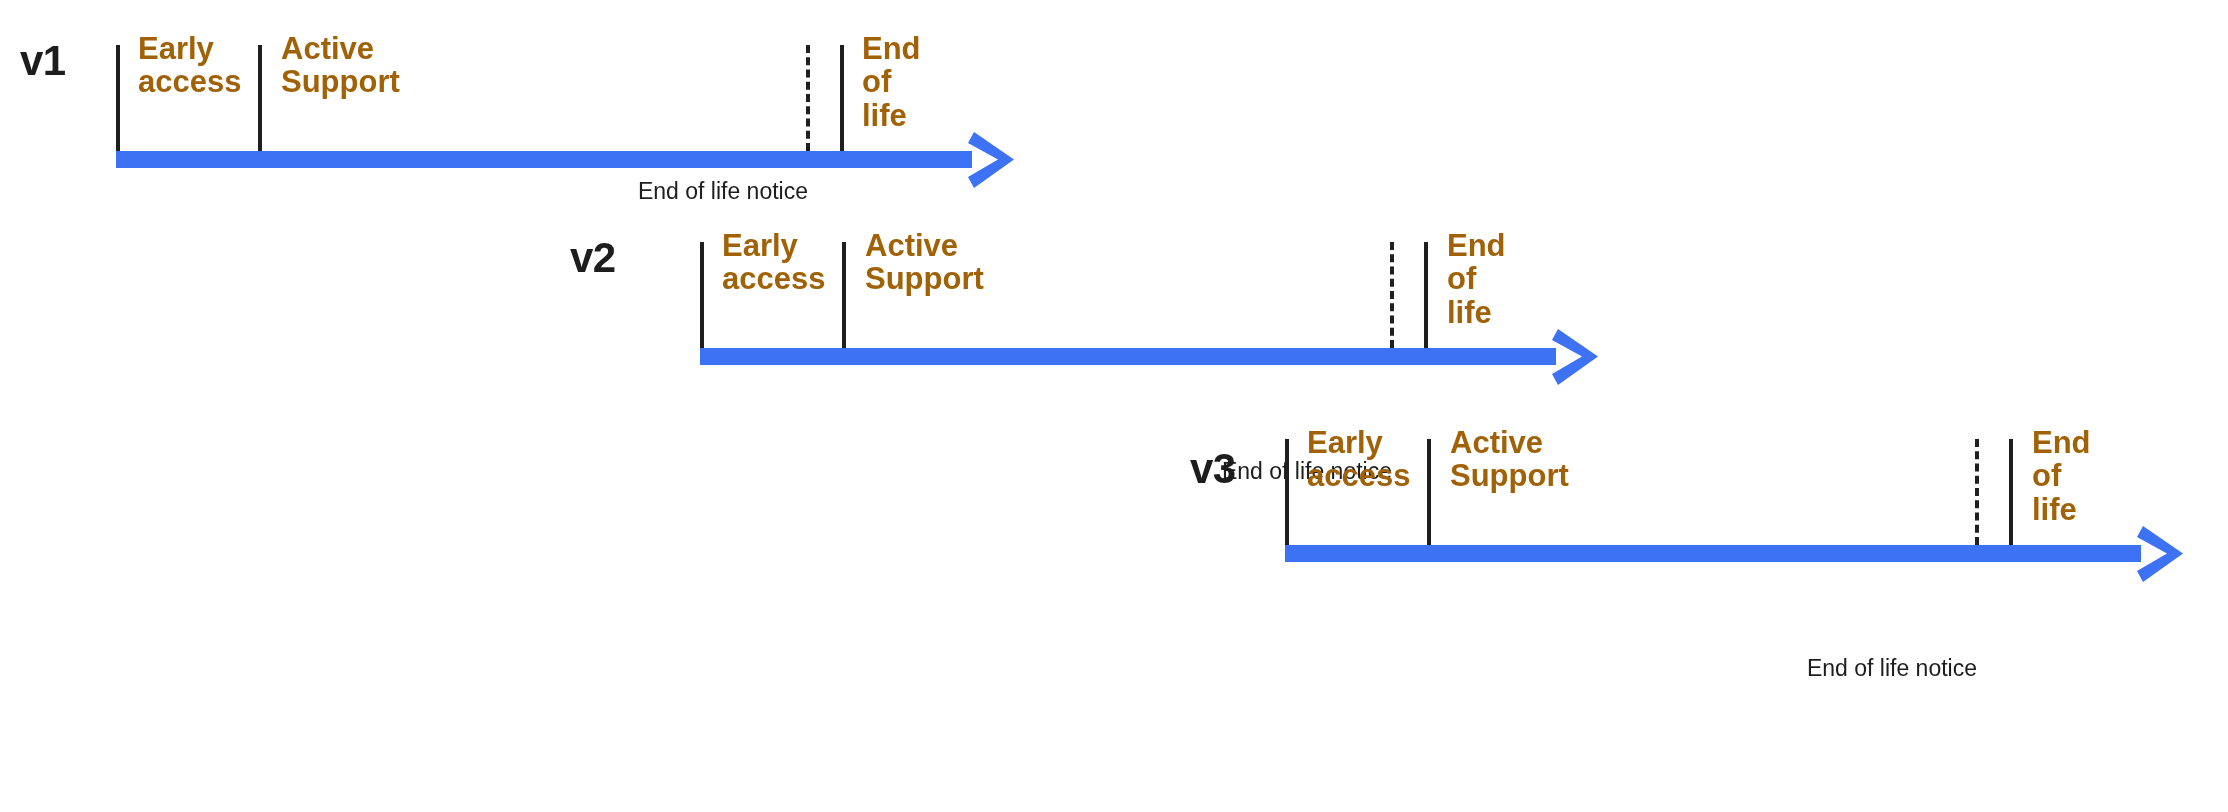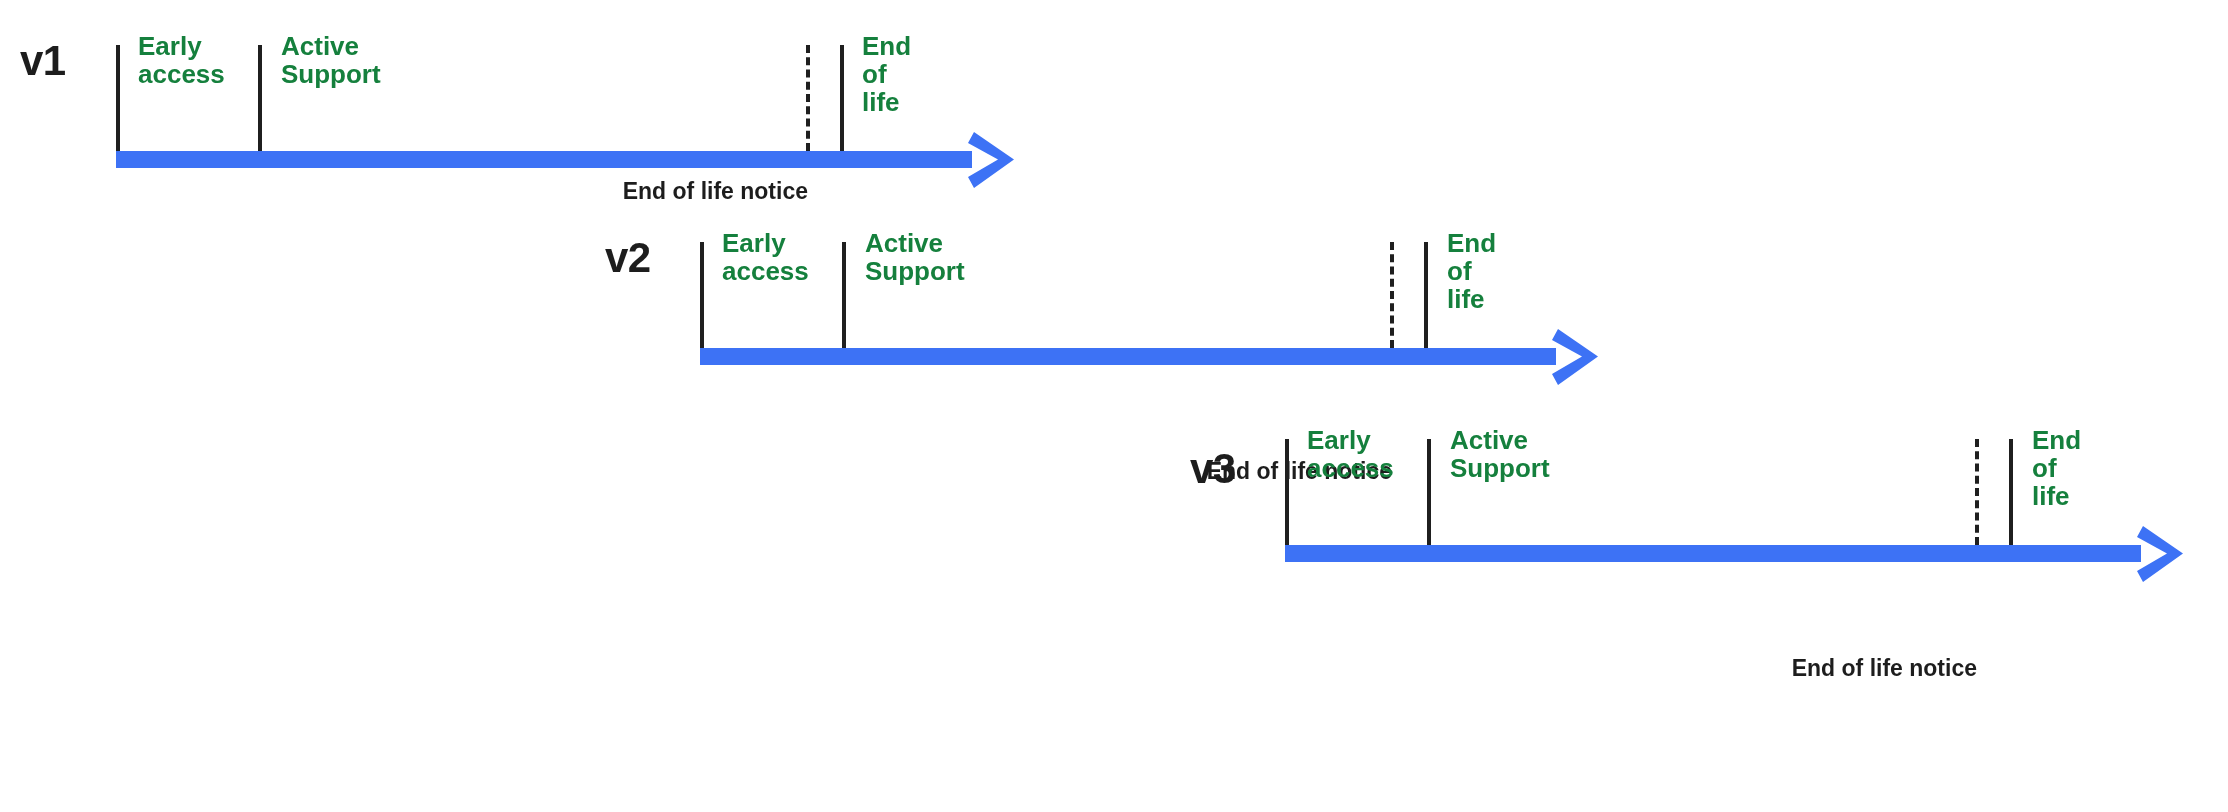--- a/index.html
+++ b/index.html
@@ -43,40 +43,40 @@
   }
   .divider-dashed {
     position: absolute;
     width: 0;
     border-left: 4px dashed #1f1f1f;
     background: none;
   }
   
   .phase-label {
     position: absolute;
-    font-size: 26px;
+    font-size: 31px;
     font-weight: bold;
     line-height: 1.08;
-    color: #15803d;
+    color: #a16207;
     white-space: pre-line;
   }
   
   .bar {
     position: absolute;
     height: 17px;
     background: #3d72f5;
   }
   .arrow-head {
     position: absolute;
     overflow: visible;
   }
   .notice-label {
     position: absolute;
     font-size: 23px;
-    font-weight: bold;
+    font-weight: normal;
     color: #1d1d1d;
     white-space: nowrap;
     text-align: right;
   }
 </style>
 </head>
 <body>
 
 <div id="diagram">
     <div class="track">
@@ -89,21 +89,21 @@
       <div class="divider" style="left: 840px; top: 45px; height: 106px;"></div>
       <div class="phase-label" style="left: 862px; top: 32px;">End of life</div>
       <div class="divider-dashed" style="left: 806px; top: 45px; height: 106px;"></div>
       <div class="bar" style="left: 116px; top: 151px; width: 856px; background: rgb(61, 114, 245);"></div>
       <div class="arrow-head" style="left: 968px; top: 129.5px; width: 48px; height: 60px;"><svg width="48" height="60" viewBox="0 0 48 60">
           <path d="M6 2 L46 29.5 L6 58 L0 47 L30 29.5 L0 13 Z" fill="#3d72f5"></path>
         </svg></div>
       <div class="notice-label" style="left: 488px; width: 320px; top: 178px;">End of life notice</div>
     </div>
     <div class="track">
-      <div class="version-label" style="left: 605px; top: 237px;">v2</div>
+      <div class="version-label" style="left: 570px; top: 237px;">v2</div>
       <div class="divider" style="left: 700px; top: 242px; height: 106px;"></div>
       <div class="phase-label" style="left: 722px; top: 229px;">Early
 access</div>
       <div class="divider" style="left: 842px; top: 242px; height: 106px;"></div>
       <div class="phase-label" style="left: 865px; top: 229px;">Active Support</div>
       <div class="divider" style="left: 1424px; top: 242px; height: 106px;"></div>
       <div class="phase-label" style="left: 1447px; top: 229px;">End of life</div>
       <div class="divider-dashed" style="left: 1390px; top: 242px; height: 106px;"></div>
       <div class="bar" style="left: 700px; top: 348px; width: 856px; background: rgb(61, 114, 245);"></div>
       <div class="arrow-head" style="left: 1552px; top: 326.5px; width: 48px; height: 60px;"><svg width="48" height="60" viewBox="0 0 48 60">

